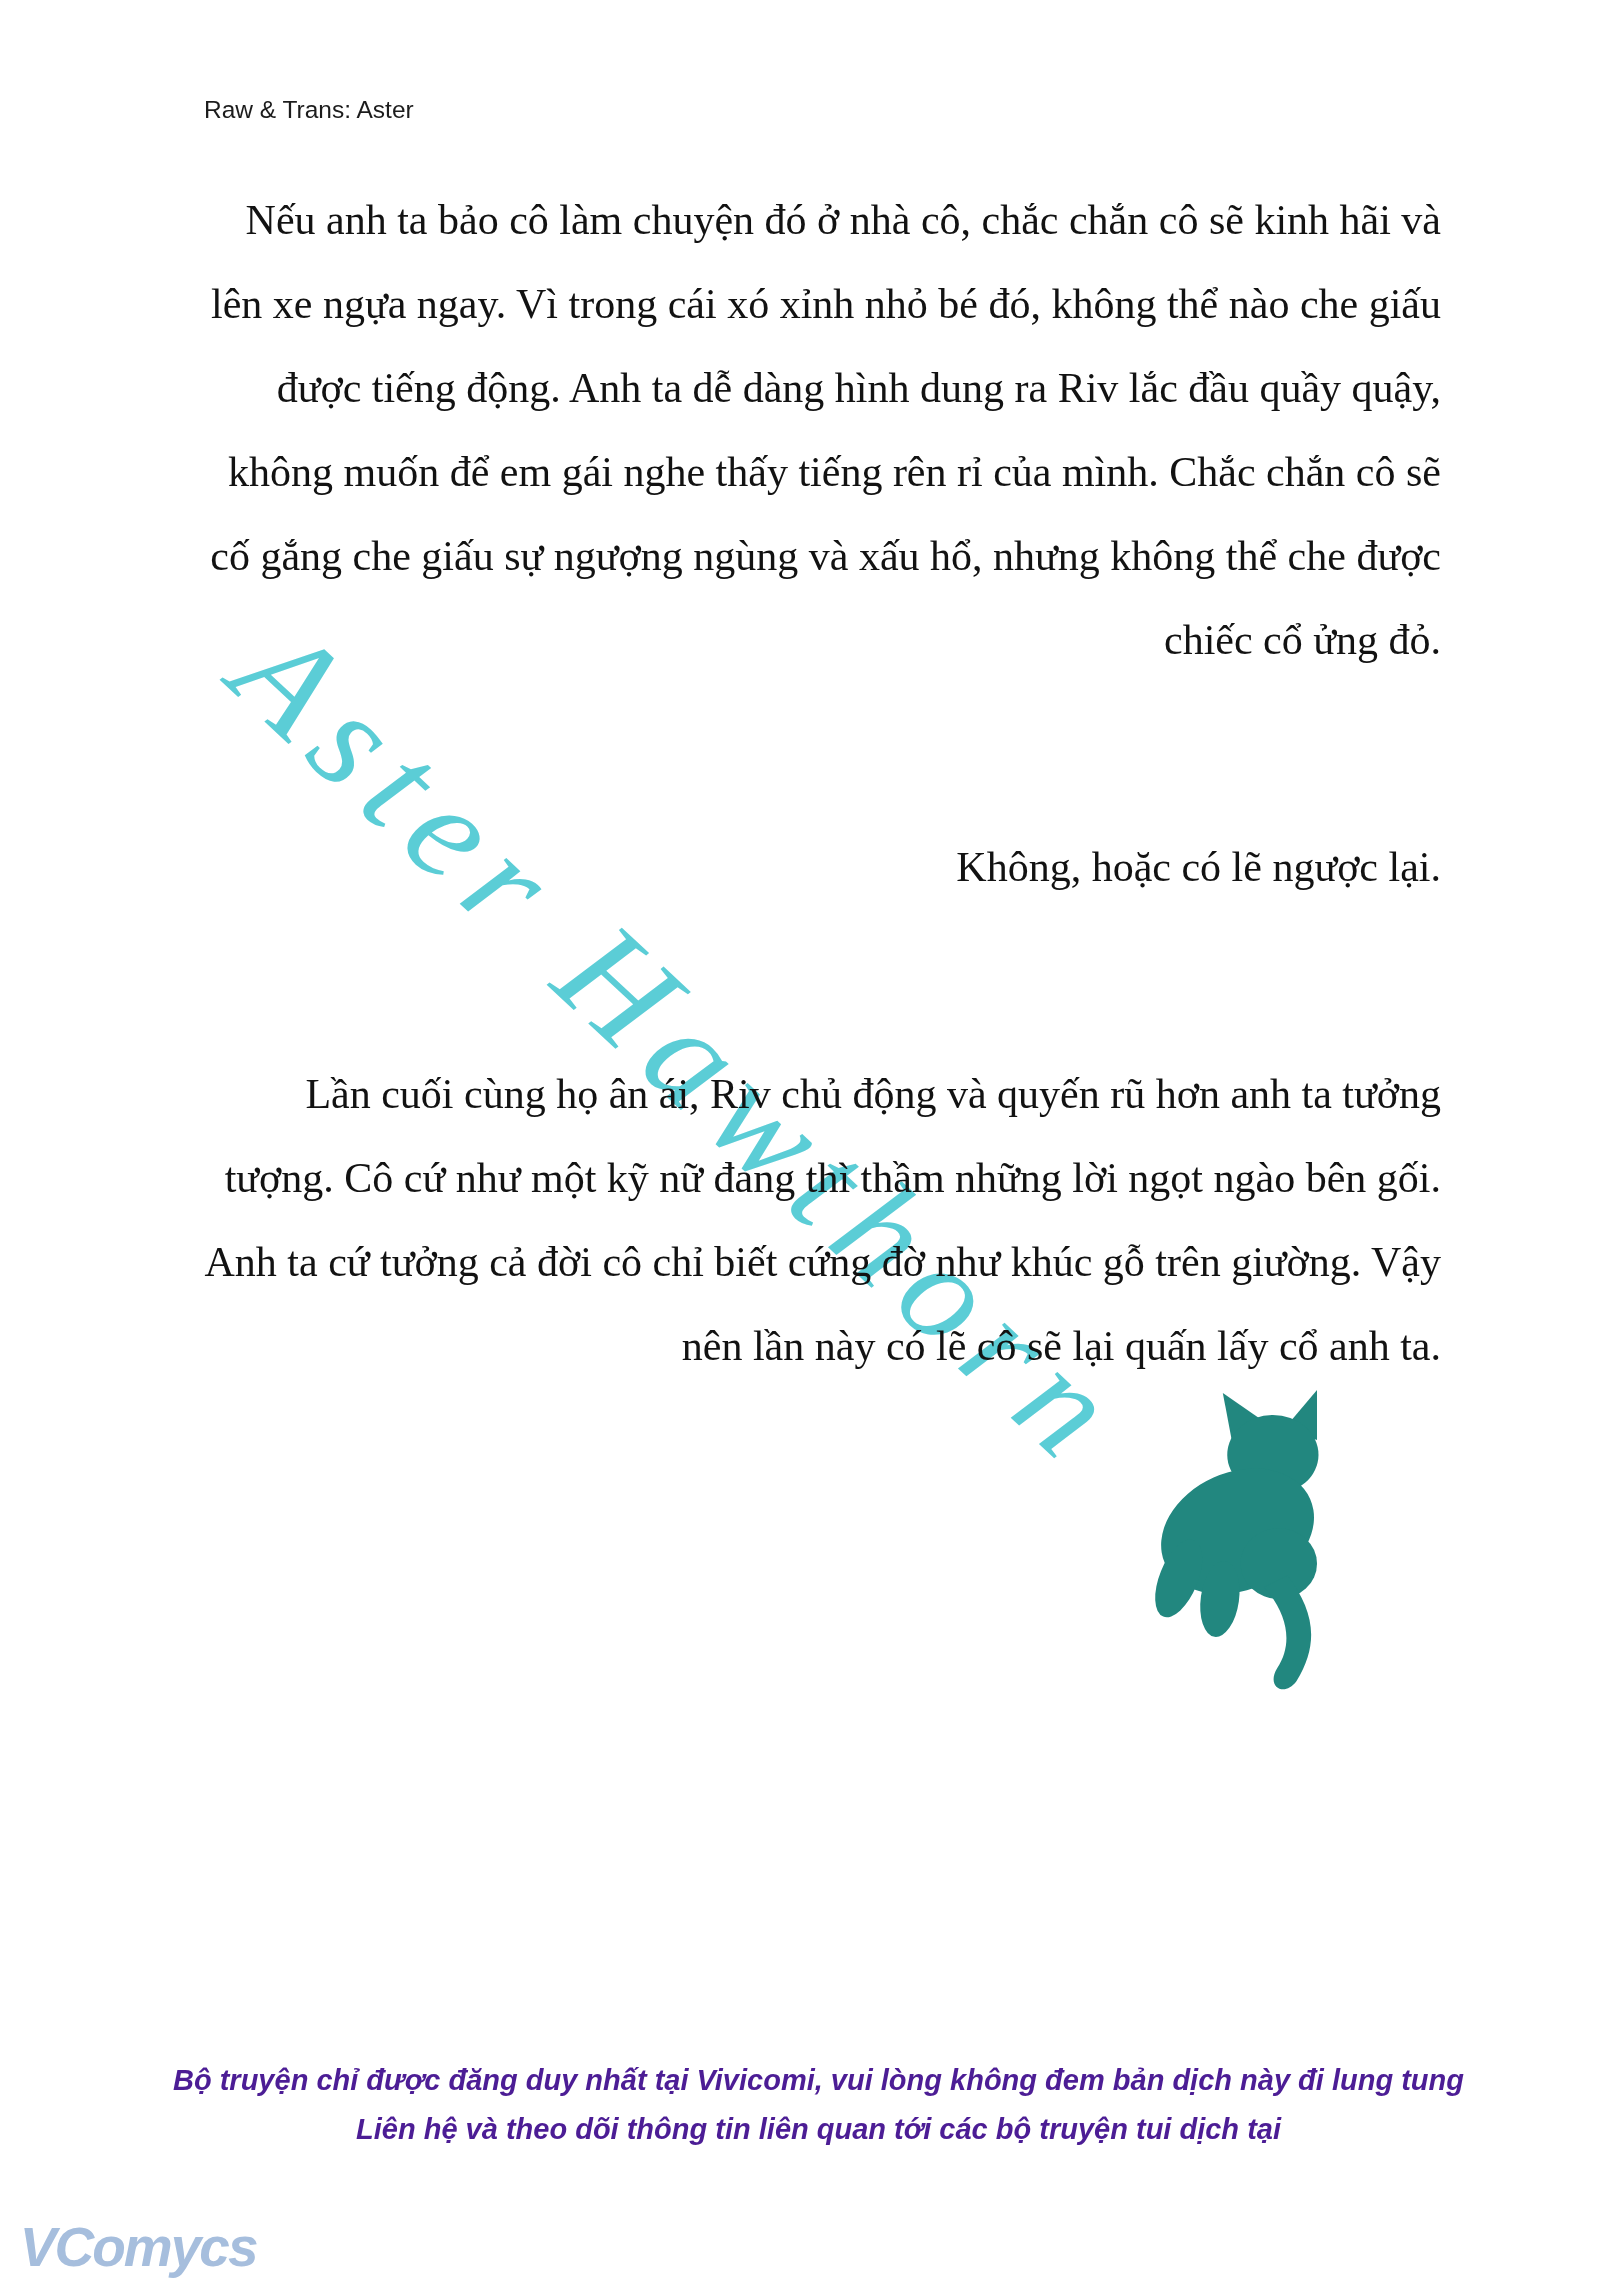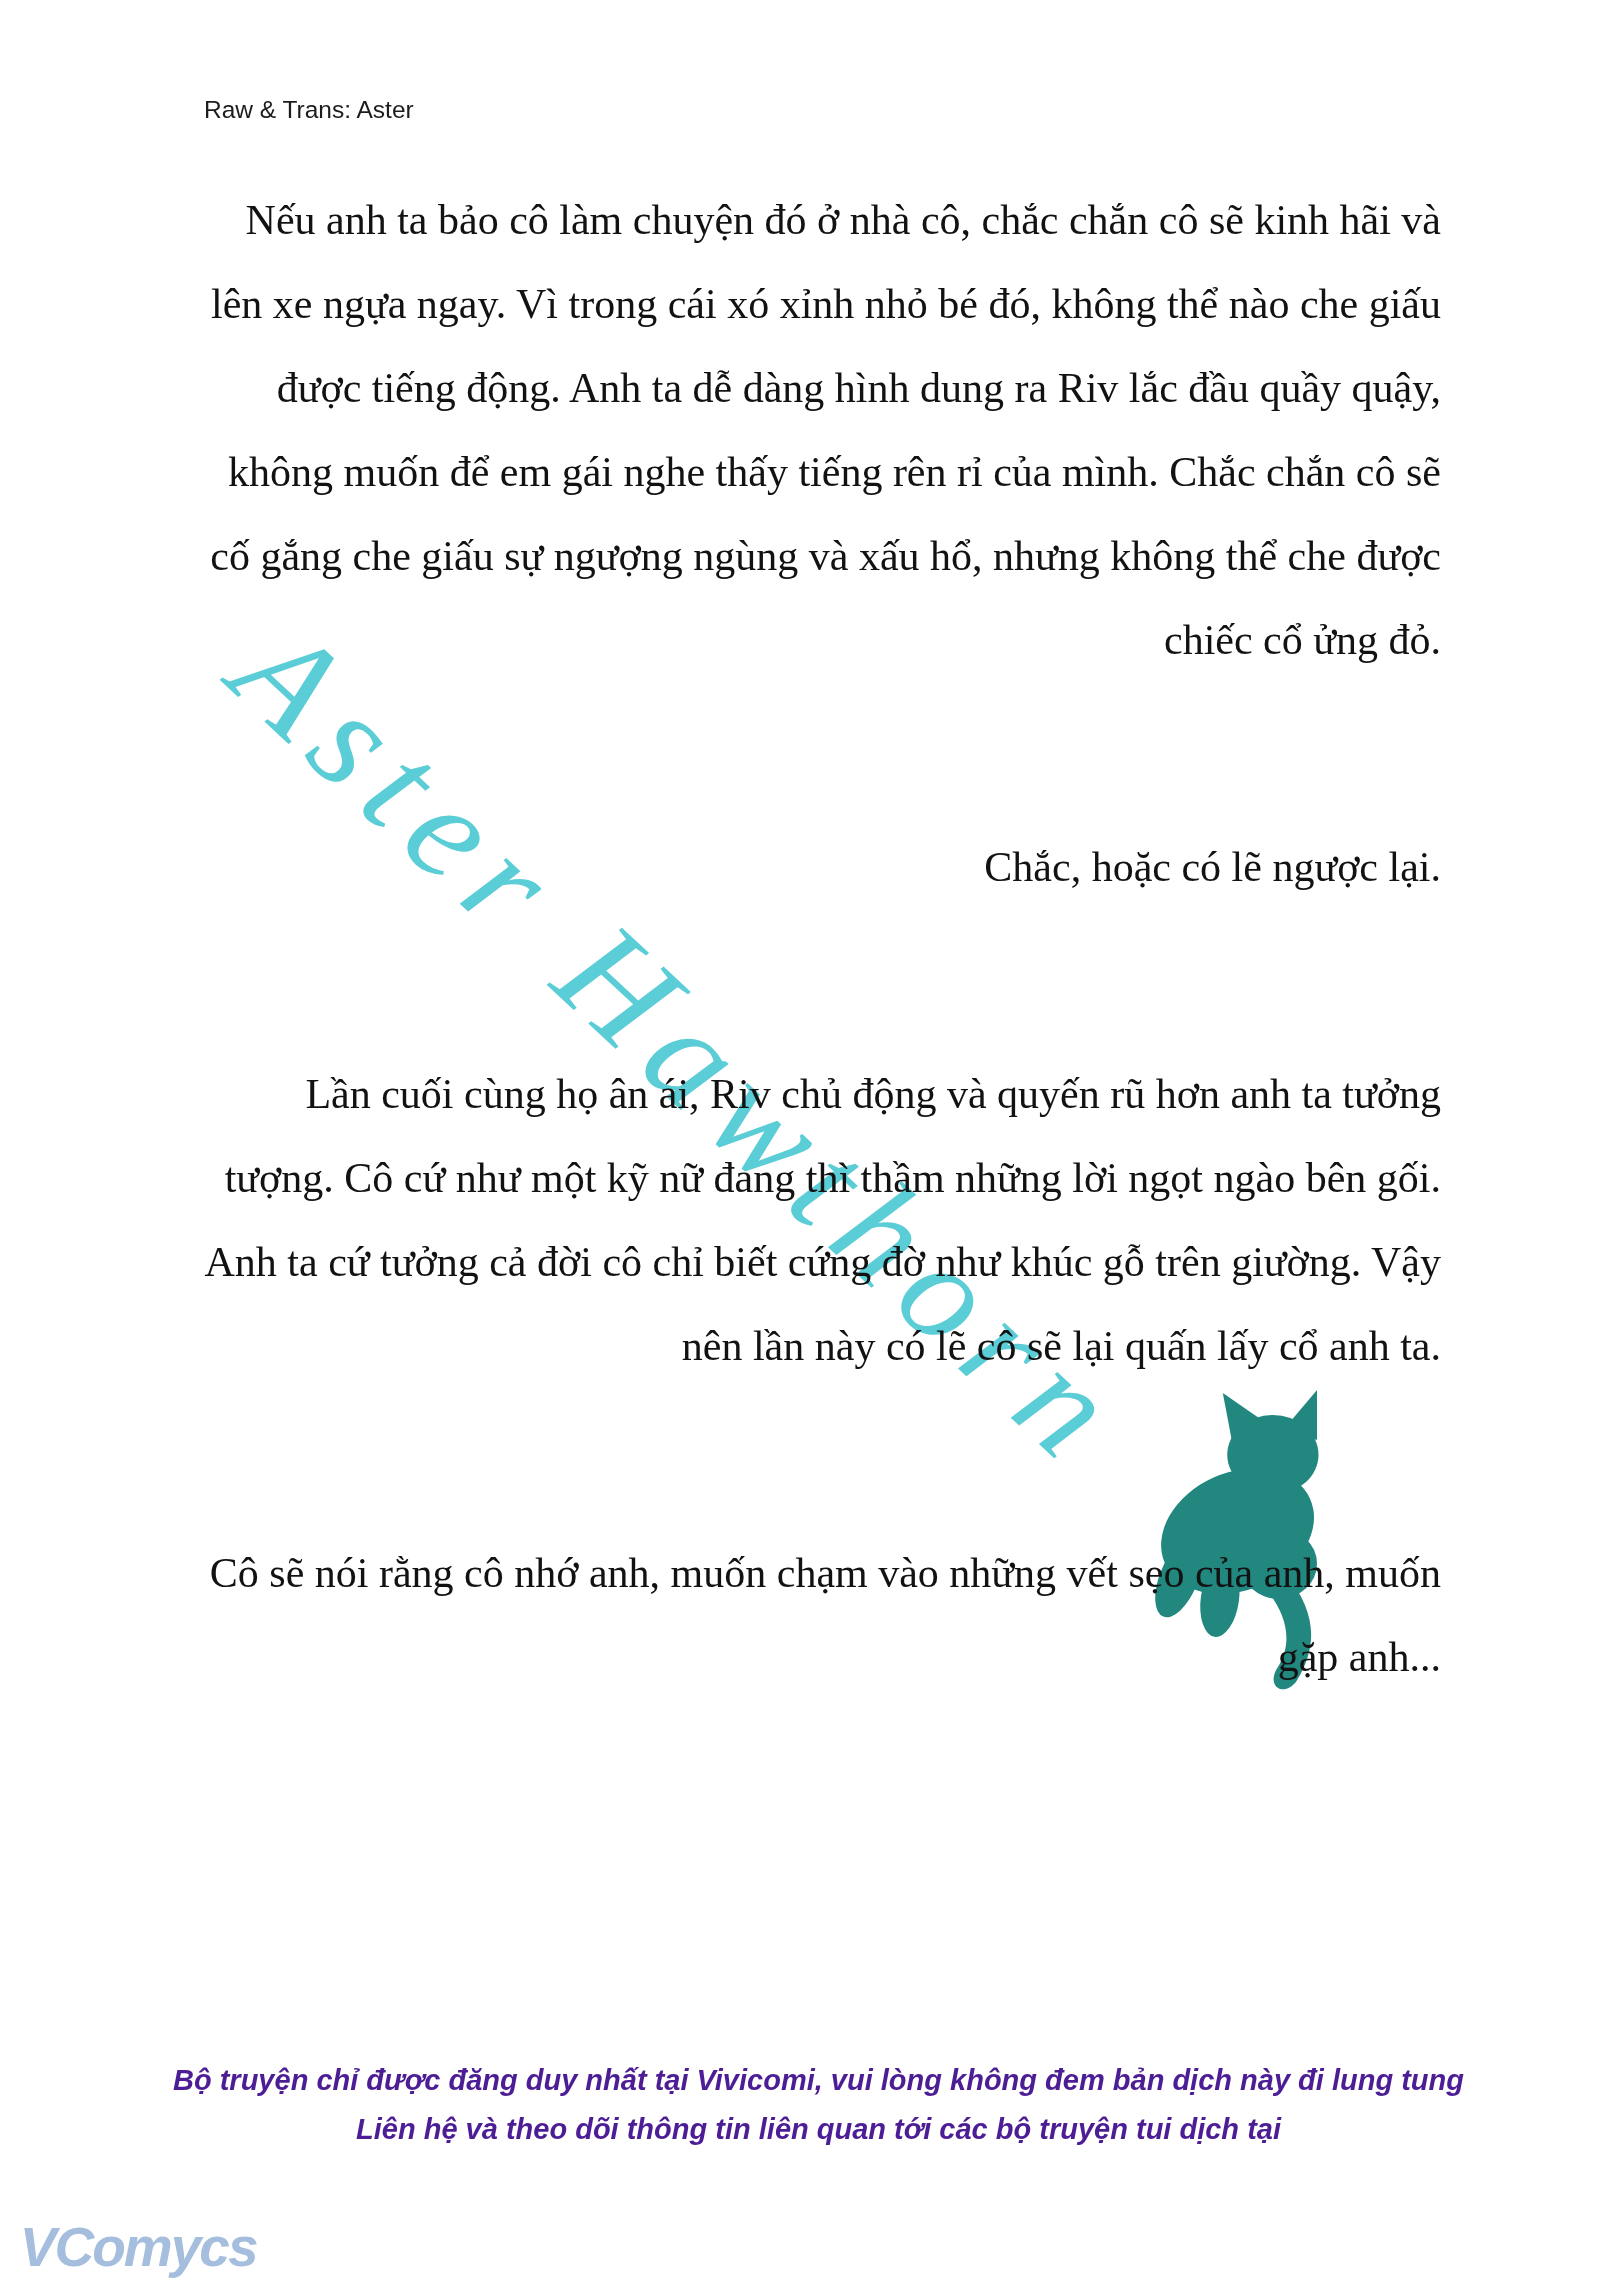--- a/index.html
+++ b/index.html
@@ -111,23 +111,22 @@
       <ellipse cx="56" cy="142" rx="13" ry="26" transform="rotate(8 56 142)"></ellipse>
 
       <ellipse cx="96" cy="118" rx="26" ry="24"></ellipse>
 
       <path d="M 102 126 C 120 150, 124 172, 108 198 C 100 209, 87 202, 95 189 C 106 172, 102 152, 86 134 Z"></path>
     </g>
   </svg>
 
   <div class="body-text">
     <p>Nếu anh ta bảo cô làm chuyện đó ở nhà cô, chắc chắn cô sẽ kinh hãi và lên xe ngựa ngay. Vì trong cái xó xỉnh nhỏ bé đó, không thể nào che giấu được tiếng động. Anh ta dễ dàng hình dung ra Riv lắc đầu quầy quậy, không muốn để em gái nghe thấy tiếng rên rỉ của mình. Chắc chắn cô sẽ cố gắng che giấu sự ngượng ngùng và xấu hổ, nhưng không thể che được chiếc cổ ửng đỏ.</p>
-    <p>Chắc, hoặc có lẽ ngược lại.</p>
+    <p>Không, hoặc có lẽ ngược lại.</p>
     <p>Lần cuối cùng họ ân ái, Riv chủ động và quyến rũ hơn anh ta tưởng tượng. Cô cứ như một kỹ nữ đang thì thầm những lời ngọt ngào bên gối. Anh ta cứ tưởng cả đời cô chỉ biết cứng đờ như khúc gỗ trên giường. Vậy nên lần này có lẽ cô sẽ lại quấn lấy cổ anh ta.</p>
-    <p>Cô sẽ nói rằng cô nhớ anh, muốn chạm vào những vết sẹo của anh, muốn gặp anh...</p>
   </div>
 
   <div class="footer">
     <div class="f-line">Bộ truyện chỉ được đăng duy nhất tại Vivicomi, vui lòng không đem bản dịch này đi lung tung</div>
     <div class="f-line">Liên hệ và theo dõi thông tin liên quan tới các bộ truyện tui dịch tại</div>
   </div>
 
   <div class="logo">
     <span>VComycs</span>
   </div>

